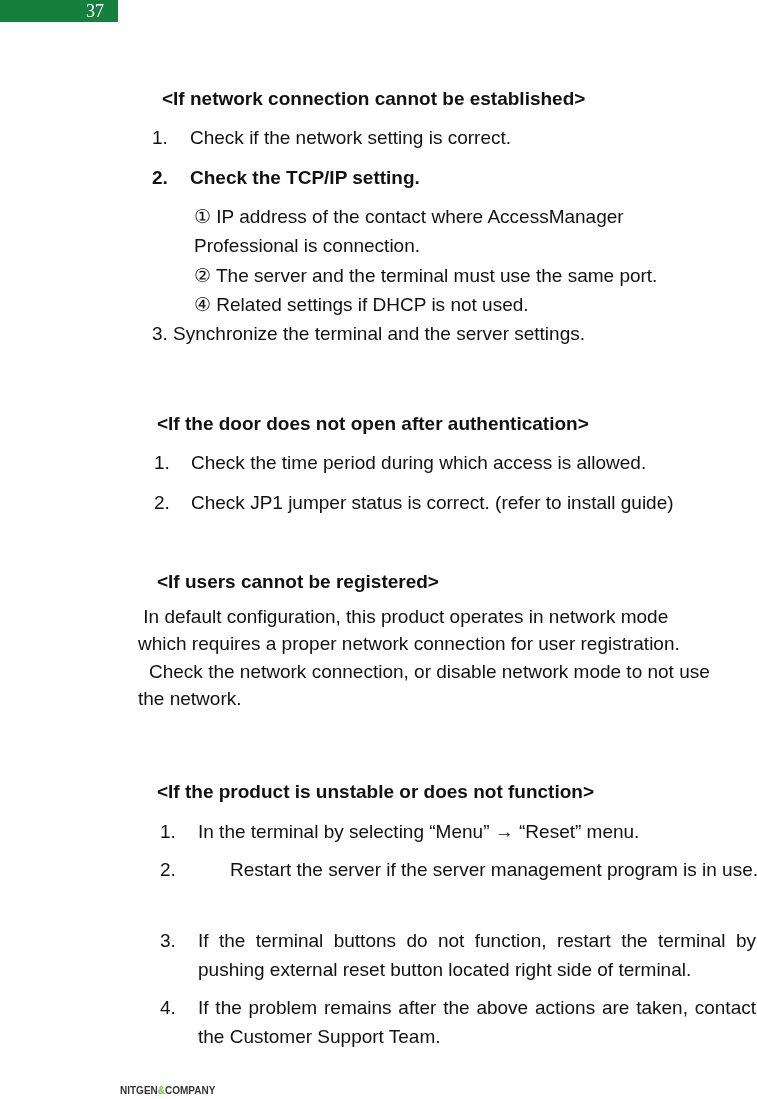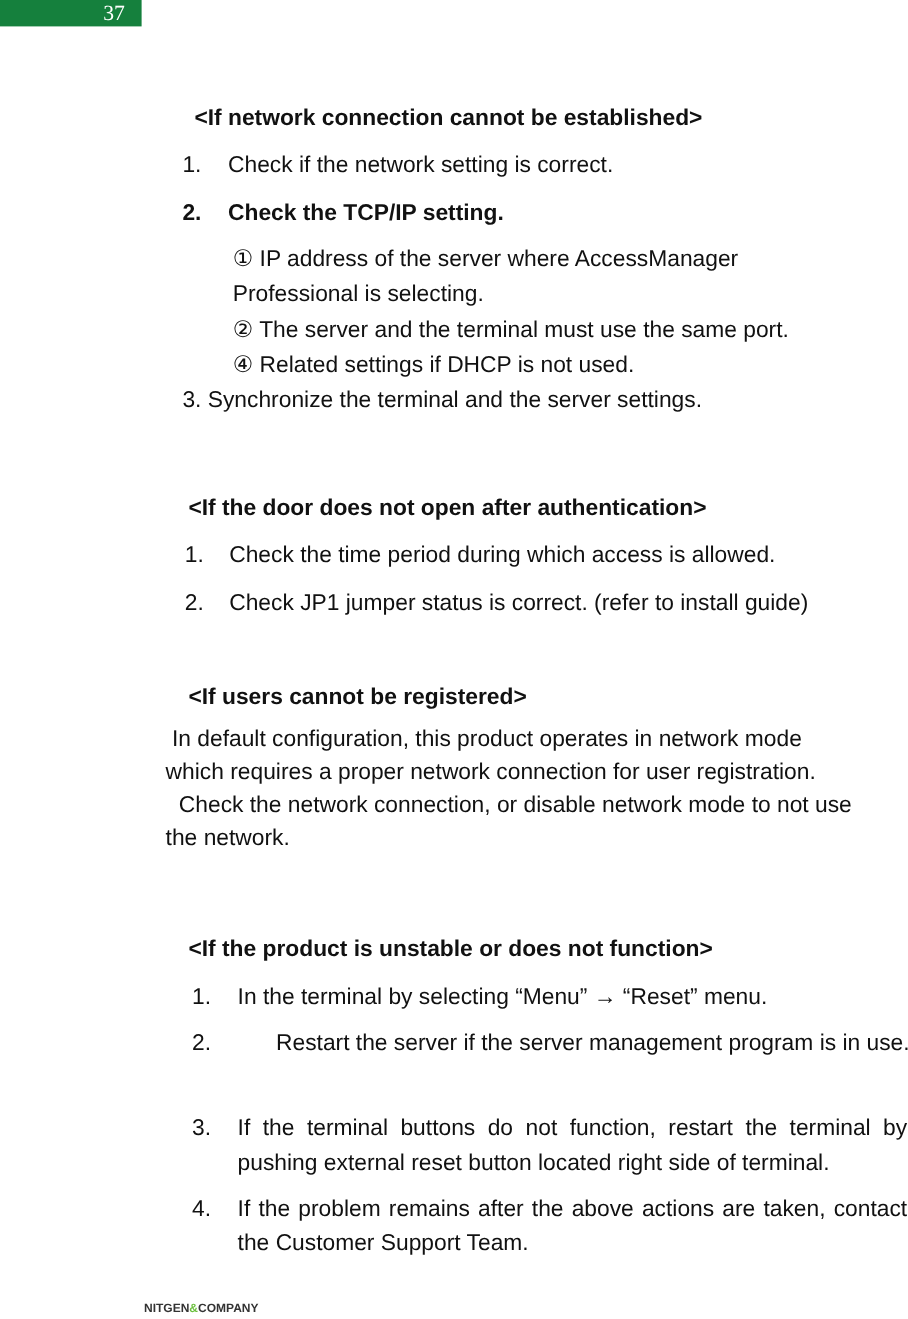--- a/index.html
+++ b/index.html
@@ -21,22 +21,22 @@
 
 <div class="pagenum">37</div>
 
 <div class="abs h" style="left:162px;top:88px;">&lt;If network connection cannot be established&gt;</div>
 <div class="abs" style="left:152px;top:127px;">
   <span class="num" style="width:38px">1.</span><span>Check if the network setting is correct.</span>
 </div>
 <div class="abs" style="left:152px;top:167px;font-weight:bold;">
   <span class="num" style="width:38px">2.</span><span>Check the TCP/IP setting.</span>
 </div>
-<div class="abs" style="left:194px;top:206px;">① IP address of the server where AccessManager</div>
-<div class="abs" style="left:194px;top:235px;">Professional is selecting.</div>
+<div class="abs" style="left:194px;top:206px;">① IP address of the contact where AccessManager</div>
+<div class="abs" style="left:194px;top:235px;">Professional is connection.</div>
 <div class="abs" style="left:194px;top:265px;">② The server and the terminal must use the same port.</div>
 <div class="abs" style="left:194px;top:294px;">④ Related settings if DHCP is not used.</div>
 <div class="abs" style="left:152px;top:323px;">3. Synchronize the terminal and the server settings.</div>
 
 <div class="abs h" style="left:157px;top:413px;">&lt;If the door does not open after authentication&gt;</div>
 <div class="abs" style="left:154px;top:452px;">
   <span class="num" style="width:37px">1.</span><span>Check the time period during which access is allowed.</span>
 </div>
 <div class="abs" style="left:154px;top:492px;">
   <span class="num" style="width:37px">2.</span><span>Check JP1 jumper status is correct. (refer to install guide)</span>

